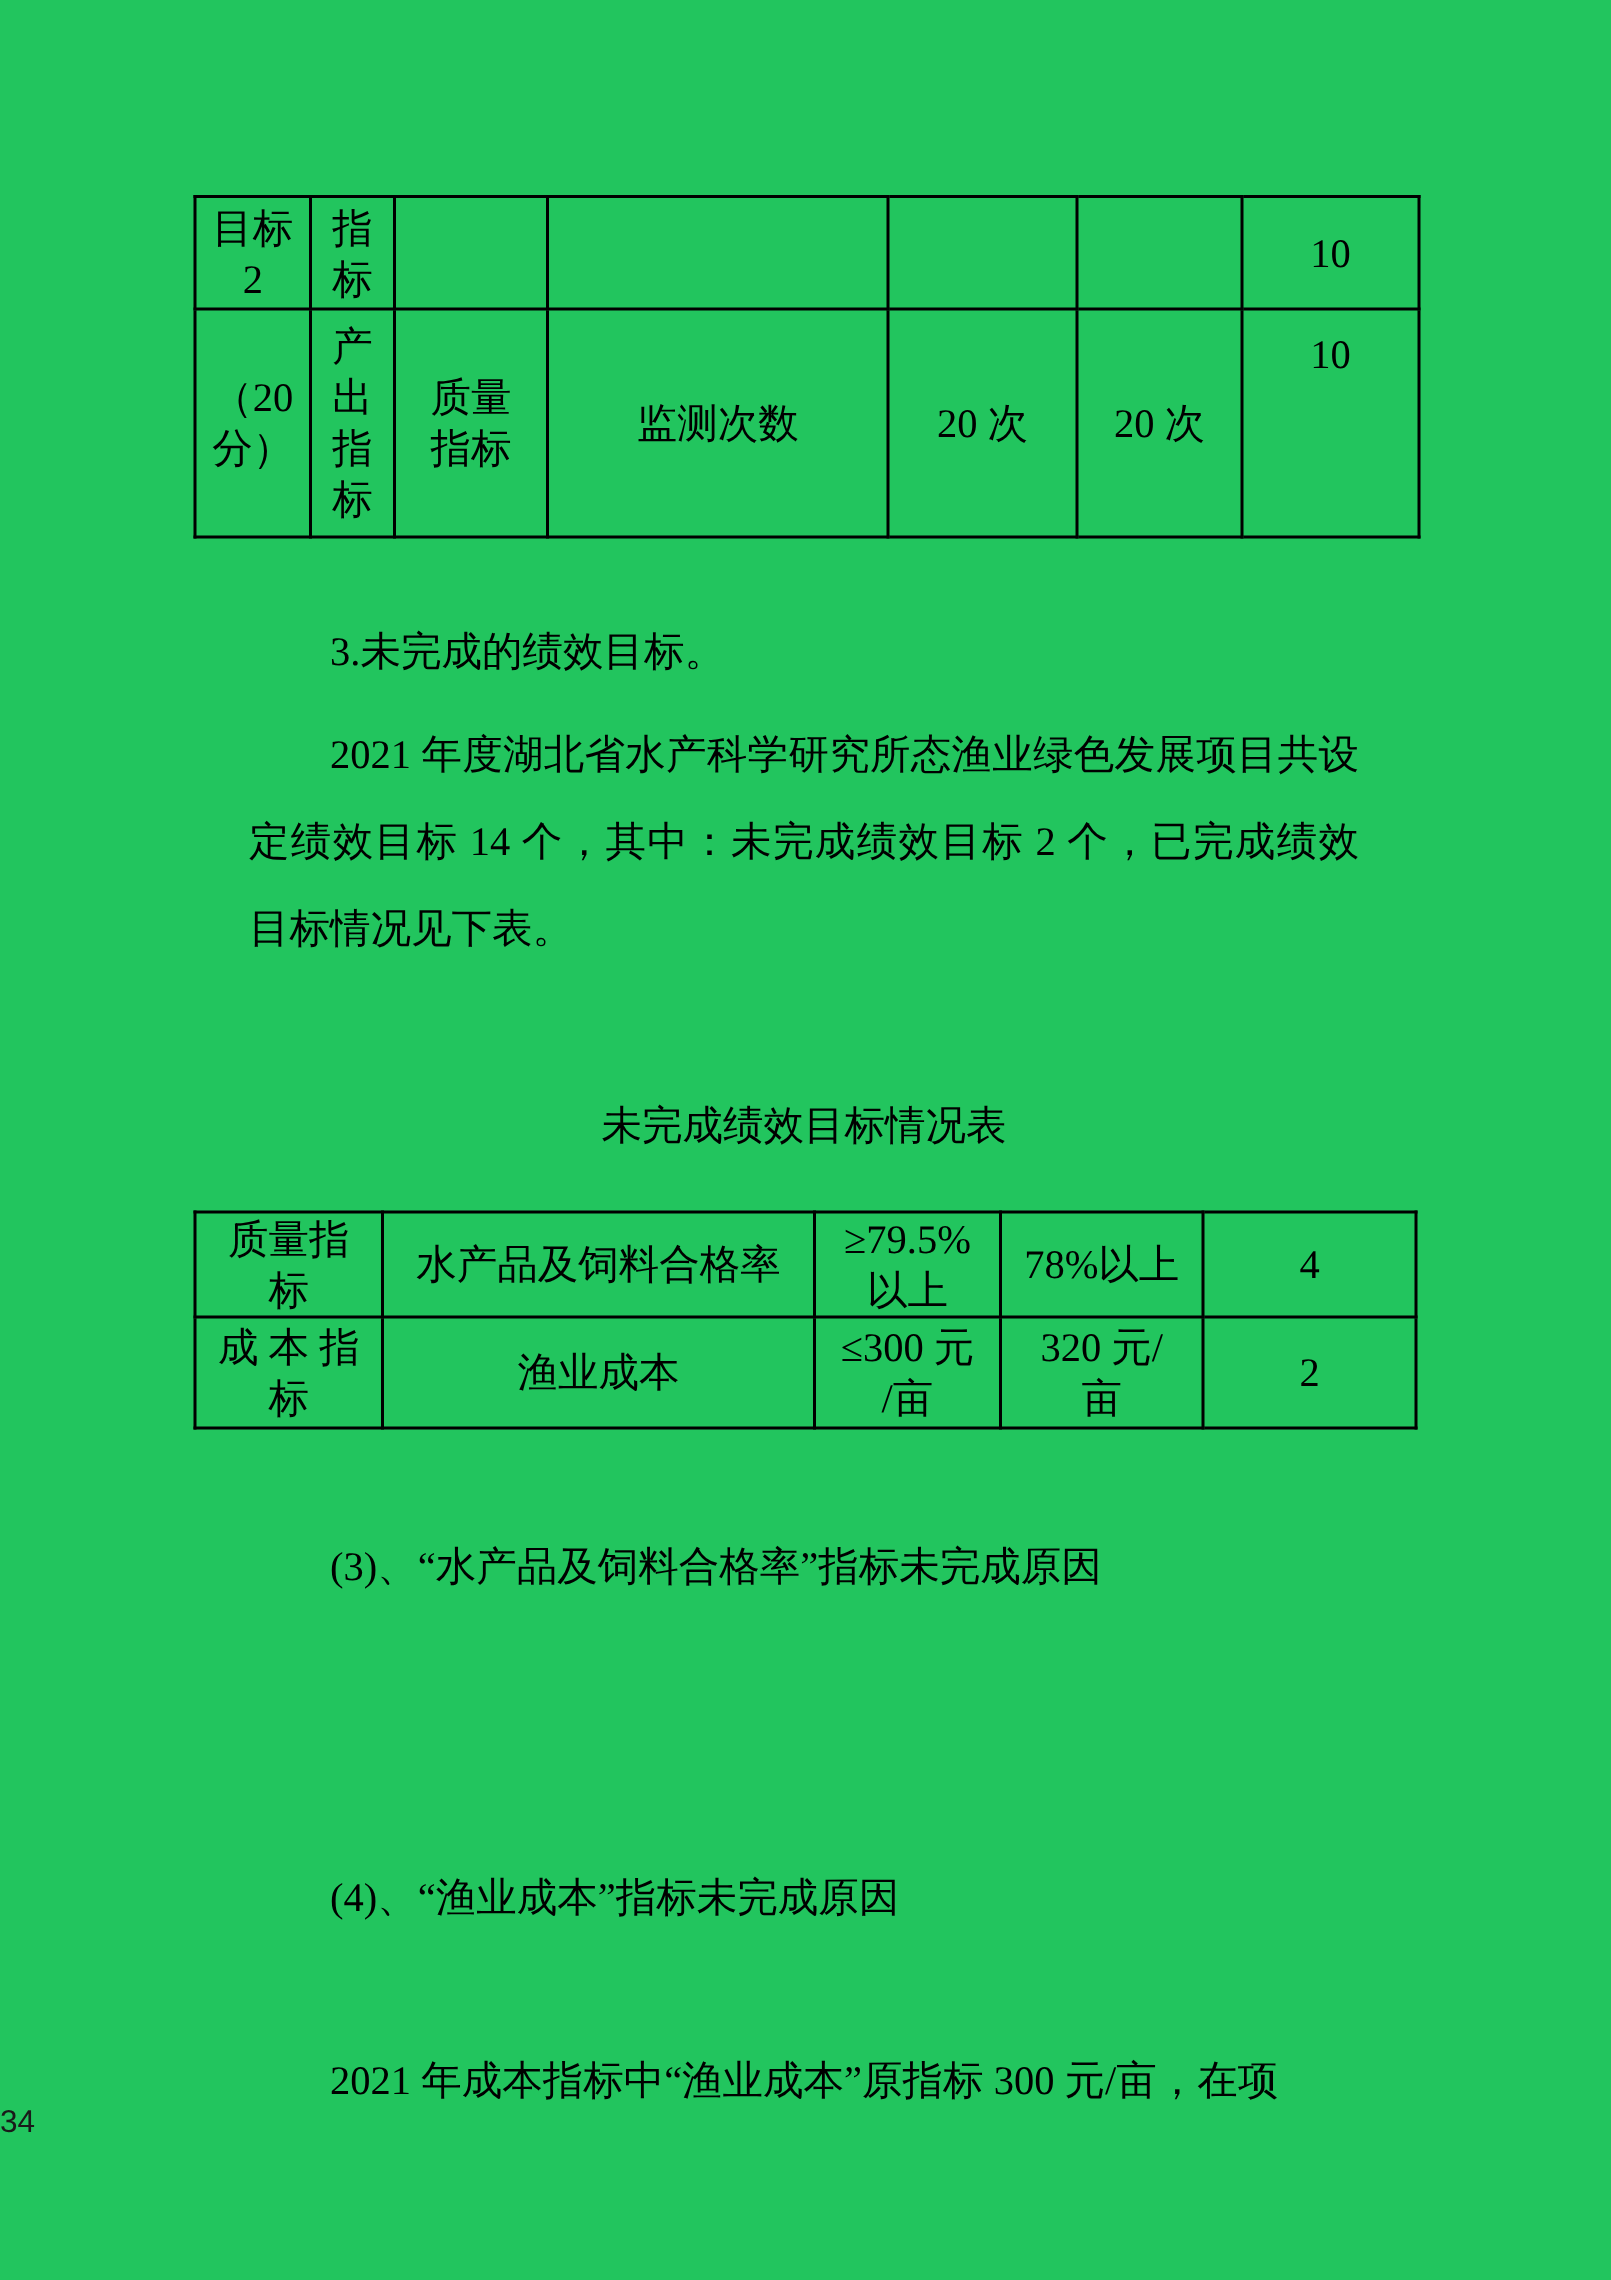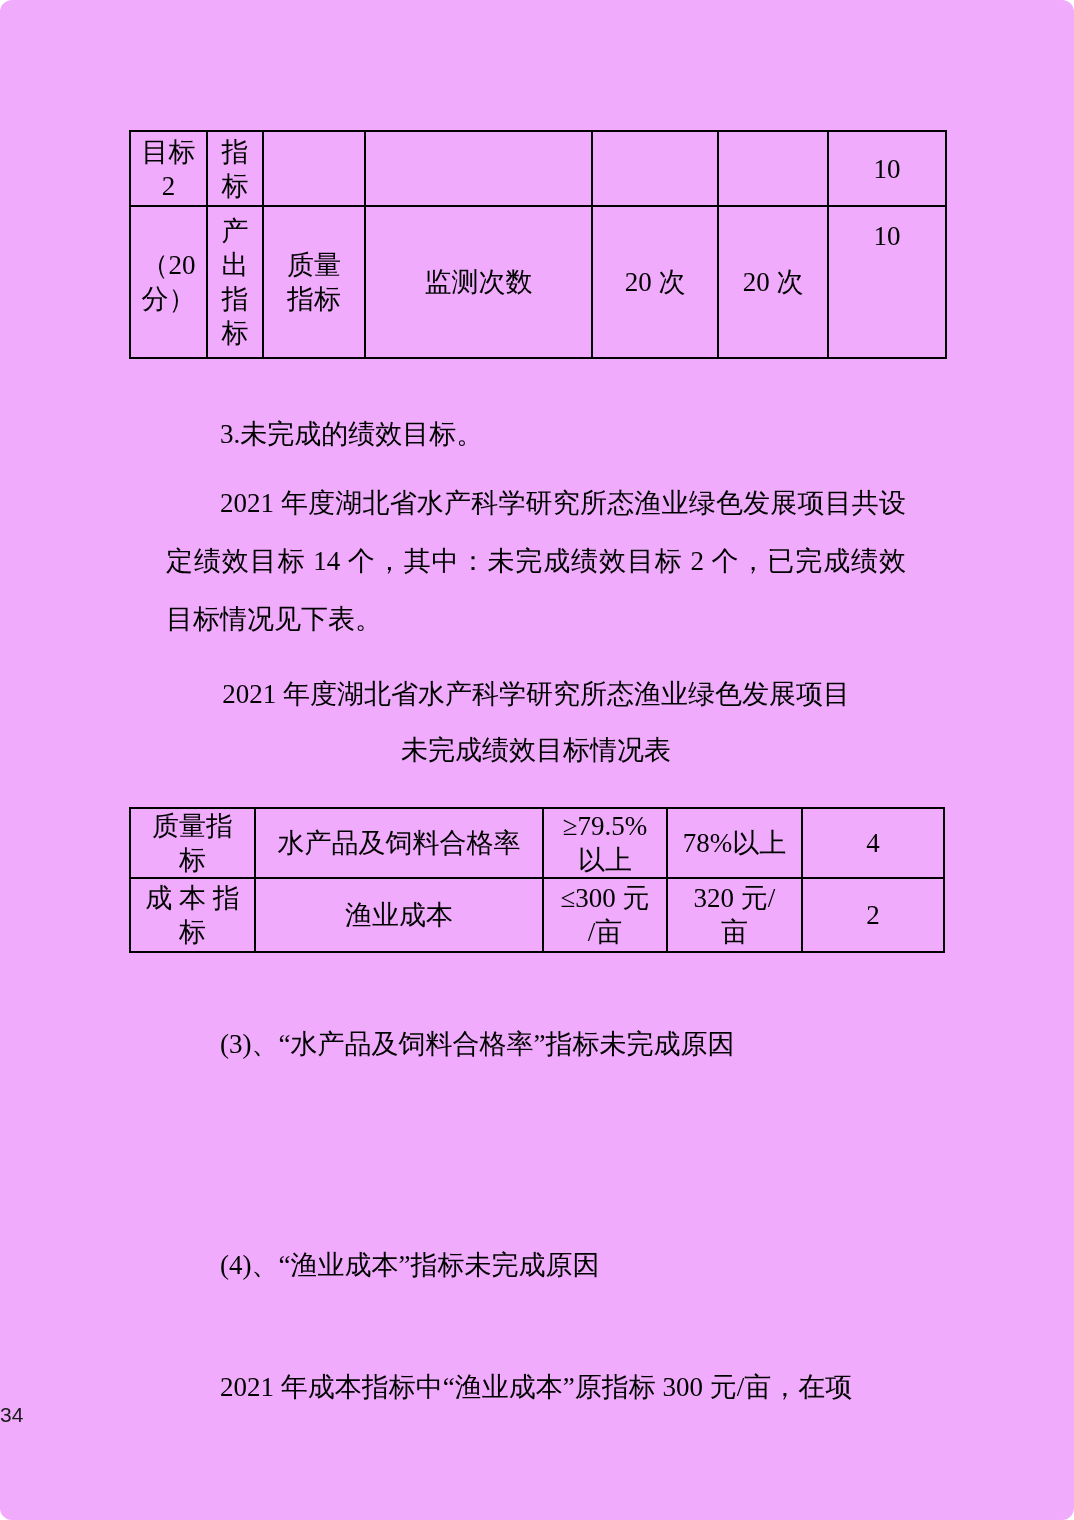--- a/index.html
+++ b/index.html
@@ -1,18 +1,18 @@
 <!DOCTYPE html>
 <html><head>
 <meta charset="utf-8">
 <style>
   html,body { margin:0; padding:0; background:#fff; }
   .page {
-    position:relative; width:1074px; height:1520px; background:#f0abfc;
-    font-family:"Liberation Serif","DejaVu Serif",serif; color:#000000; overflow:hidden;border-radius:12px;
+    position:relative; width:1074px; height:1520px; background:#22c55e;
+    font-family:"Liberation Serif","DejaVu Serif",serif; color:#000000; overflow:hidden;
   }
   table { border-collapse:collapse; position:absolute; table-layout:fixed; }
   td {
     border:2px solid #000000; text-align:center; vertical-align:middle;
     font-size:27px; line-height:34px; white-space:pre-line; padding:0;
     overflow:hidden;
   }
   .t1 { left:129px; top:130px; width:816px; }
   .t1 .r1 { height:75px; }
   .t1 .r2 { height:152px; }
@@ -85,21 +85,20 @@
         <td>20 次</td>
         <td class="top-cell">10</td>
       </tr>
     </tbody>
   </table>
 
   <div class="h3">3.未完成的绩效目标。</div>
 
   <div class="para p1">2021 年度湖北省水产科学研究所态渔业绿色发展项目共设定绩效目标 14 个，其中：未完成绩效目标 2 个，已完成绩效目标情况见下表。</div>
 
-  <div class="title t-line1">2021 年度湖北省水产科学研究所态渔业绿色发展项目</div>
   <div class="title t-line2">未完成绩效目标情况表</div>
 
   <table class="t2">
     <colgroup>
       <col style="width:125px">
         <col style="width:288px">
         <col style="width:124px">
       <col style="width:135px">
         <col style="width:142px">
     </colgroup>

